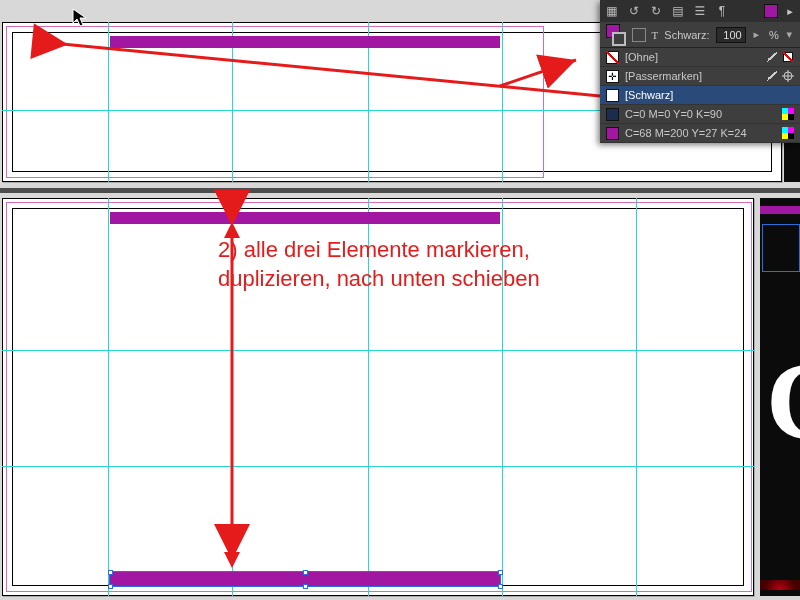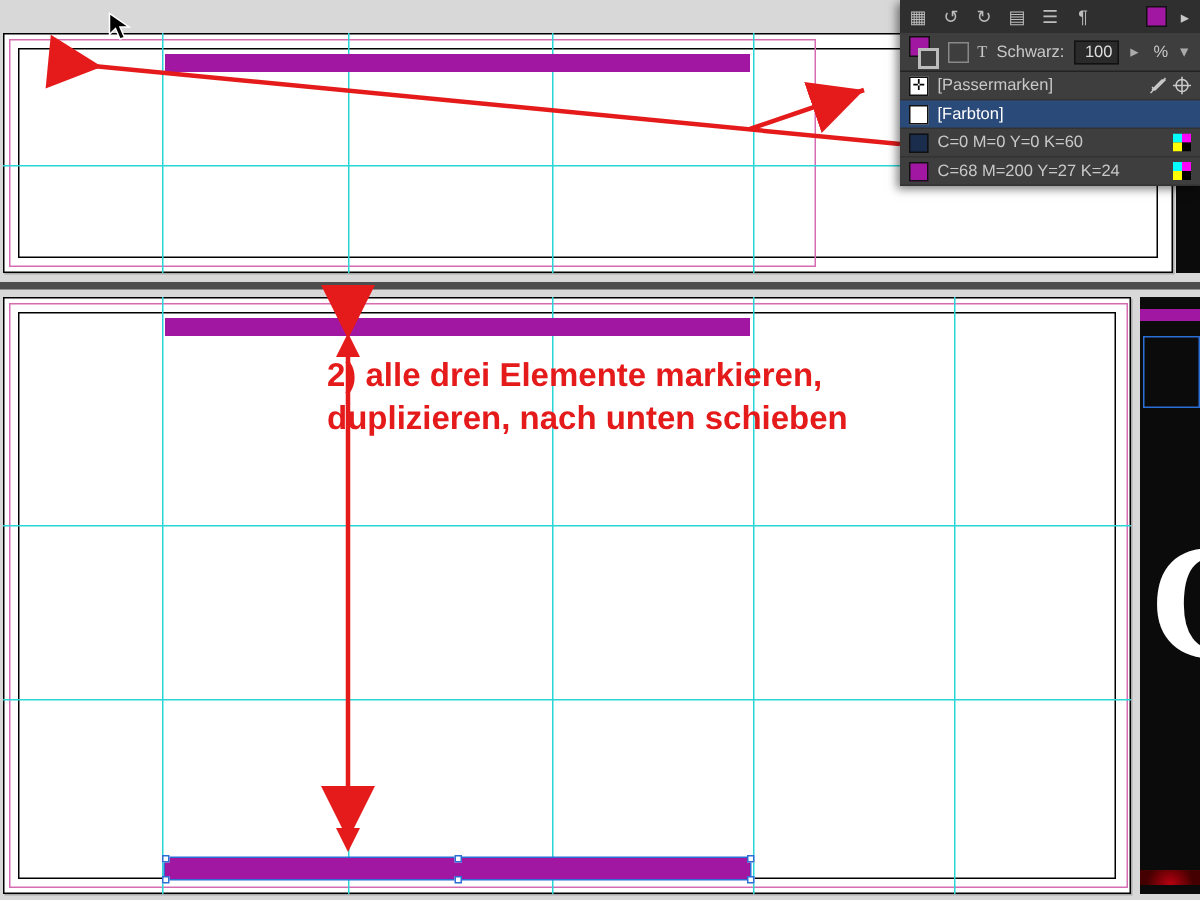--- a/index.html
+++ b/index.html
@@ -124,21 +124,21 @@
     <line x1="600" y1="96" x2="62" y2="44" stroke="#e51b1b" stroke-width="3" marker-end="url(#ah)"></line>
 
     <line x1="500" y1="86" x2="576" y2="60" stroke="#e51b1b" stroke-width="3" marker-end="url(#ah2)"></line>
 
     <line x1="232" y1="226" x2="232" y2="560" stroke="#e51b1b" stroke-width="3" marker-end="url(#ah2)" marker-start="url(#ah2)"></line>
     <polygon points="232,568 224,552 240,552" fill="#e51b1b"></polygon>
     <polygon points="232,222 224,238 240,238" fill="#e51b1b"></polygon>
   </svg>
 
   <span class="ann1" style="left:660px; top:86px;">1)</span>
-  <div class="ann-text" style="left:218px; top:236px; width:360px;font-weight:bold;">2) alle drei Elemente markieren, duplizieren, nach unten schieben</div>
+  <div class="ann-text" style="left:218px; top:236px; width:360px;">2) alle drei Elemente markieren, duplizieren, nach unten schieben</div>
 
   <div class="panel">
     <div class="panel-top">
       <span class="ticon">▦</span>
       <span class="ticon">↺</span>
       <span class="ticon">↻</span>
       <span class="ticon">▤</span>
       <span class="ticon">☰</span>
       <span class="ticon">¶</span>
       <span class="sw-chip"></span>
@@ -152,46 +152,61 @@
       <div class="sq-btn"></div>
       <span style="font-family:serif;">T</span>
       <span class="tint-label">Schwarz:</span>
       <div class="tint-field">100</div>
       <span class="tint-caret">▸</span>
       <span class="tint-unit">%</span>
       <span class="tint-caret">▾</span>
     </div>
     <div id="swatch-list">
         <div class="sw-row">
+          <div class="sw-chip chip-none"></div>
+          <span class="sw-name">[Ohne]</span>
+          <div class="sw-icons">
+            <span class="sw-ico no-edit">
+              <svg viewBox="0 0 12 12">
+                <path d="M2,9 L9,2 M2,7 L4,9 L11,2" stroke="#ccc" fill="none"></path>
+                <line x1="1" y1="11" x2="11" y2="1" stroke="#ccc"></line>
+              </svg>
+            </span>
+            <span class="sw-ico">
+              <div class="sw-chip chip-none" style="width:10px;height:10px;"></div>
+            </span>
+          </div>
+        </div>
+        <div class="sw-row">
           <div class="sw-chip chip-reg">✛</div>
           <span class="sw-name">[Passermarken]</span>
           <div class="sw-icons">
             <span class="sw-ico no-edit">
               <svg viewBox="0 0 12 12">
                 <path d="M2,9 L9,2 M2,7 L4,9 L11,2" stroke="#ccc" fill="none"></path>
                 <line x1="1" y1="11" x2="11" y2="1" stroke="#ccc"></line>
               </svg>
             </span>
             <span class="sw-ico mode">
               <svg class="cmyk-ico" viewBox="0 0 12 12">
                 <circle cx="6" cy="6" r="4" fill="none" stroke="#ccc"></circle>
                 <line x1="6" y1="0" x2="6" y2="12" stroke="#ccc"></line>
                 <line x1="0" y1="6" x2="12" y2="6" stroke="#ccc"></line>
               </svg>
             </span>
           </div>
         </div>
         <div class="sw-row selected">
           <div class="sw-chip chip-paper"></div>
-          <span class="sw-name">[Farbton]</span>
+          <span class="sw-name">[Schwarz]</span>
           <div class="sw-icons"></div>
         </div>
         <div class="sw-row">
           <div class="sw-chip chip-cmyk1"></div>
-          <span class="sw-name">C=0 M=0 Y=0 K=60</span>
+          <span class="sw-name">C=0 M=0 Y=0 K=90</span>
           <div class="sw-icons">
             <span class="sw-ico mode">
               <svg class="cmyk-ico" viewBox="0 0 12 12">
                 <rect width="6" height="6" fill="#0ff"></rect>
                 <rect x="6" width="6" height="6" fill="#f0f"></rect>
                 <rect y="6" width="6" height="6" fill="#ff0"></rect>
                 <rect x="6" y="6" width="6" height="6" fill="#000"></rect>
               </svg>
             </span>
           </div>

